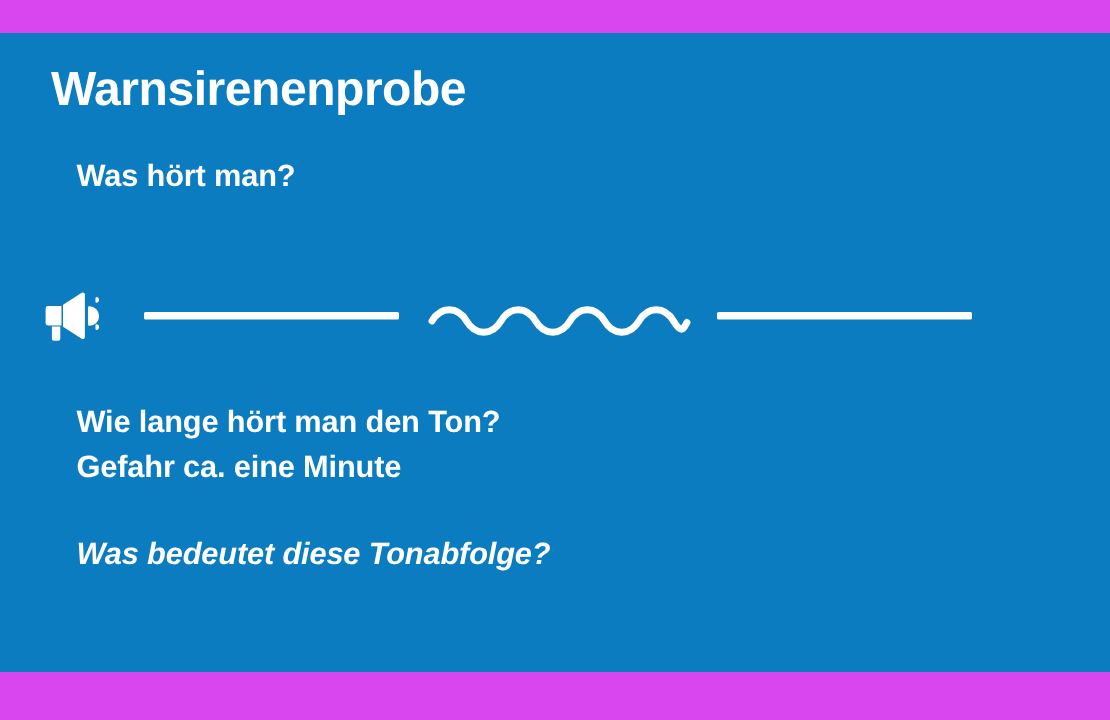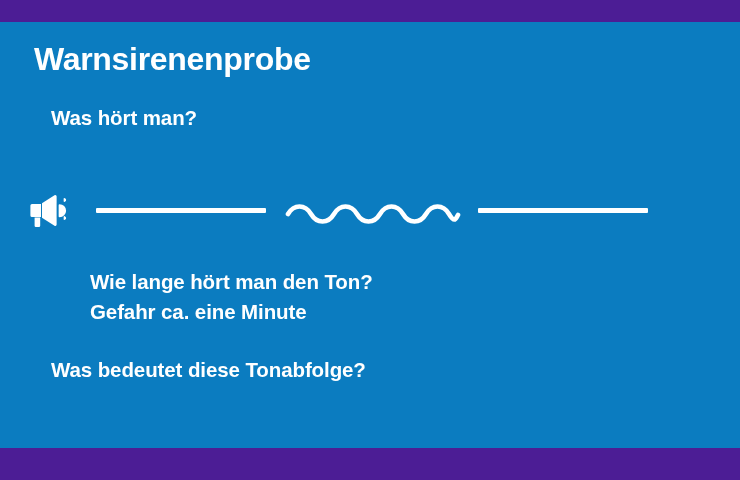--- a/index.html
+++ b/index.html
@@ -10,21 +10,21 @@
   body {
     width: 740px;
     height: 480px;
     overflow: hidden;
     font-family: "Liberation Sans", sans-serif;
   }
   #poster {
     position: relative;
     width: 740px;
     height: 480px;
-    background: #4c1d95;
+    background: #d946ef;
   }
   .panel {
     position: absolute;
     left: 0;
     top: 22px;
     width: 740px;
     height: 426px;
     background: #0b7cc0;
   }
   .title {
@@ -46,22 +46,22 @@
     font-weight: bold;
     line-height: 30px;
     letter-spacing: -0.1px;
     white-space: nowrap;
   }
   .q-block .line {
     display: block;
     white-space: nowrap;
   }
   #block-1 { top: 103px; }
-  #block-2 { top: 267px; margin-left: 39px; }
-  #block-3 { top: 355px; }
+  #block-2 { top: 267px; }
+  #block-3 { top: 355px; font-style: italic; }
 
   .sound-row {
     position: absolute;
     left: 30px;
     top: 192px;
     width: 640px;
     height: 42px;
   }
   .megaphone {
     position: absolute;

